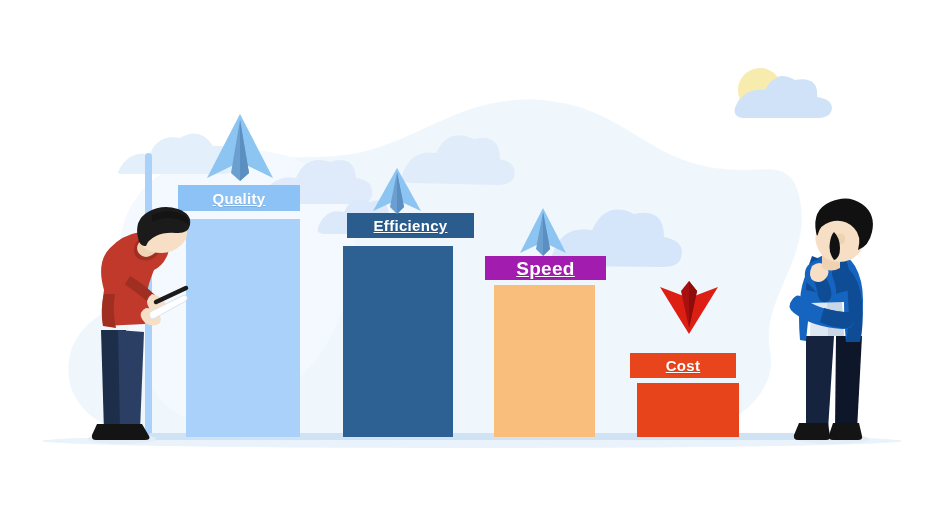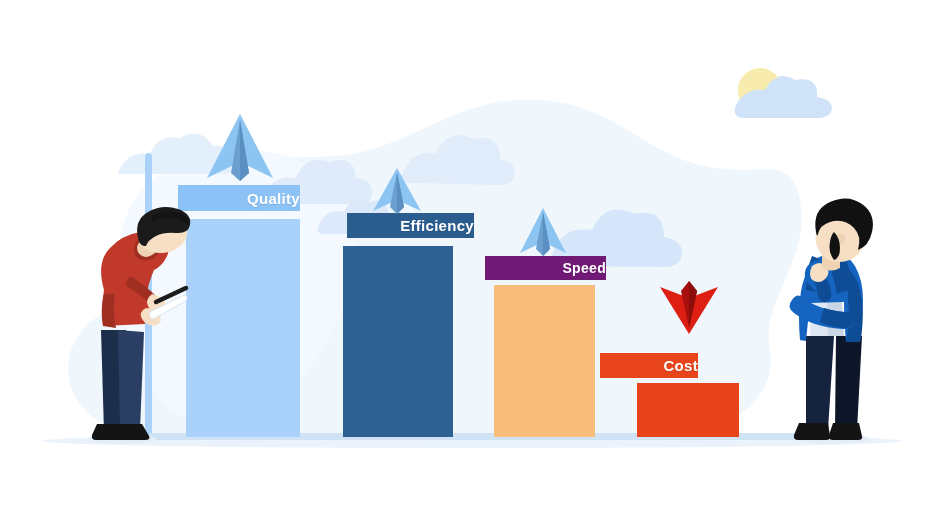--- a/index.html
+++ b/index.html
@@ -21,29 +21,30 @@
     position: absolute;
     left: 0;
     top: 0;
     width: 945px;
     height: 510px;
   }
   .bar-label {
     position: absolute;
     display: flex;
     align-items: center;
-    justify-content: flex-end;
+    justify-content: center;
     color: #ffffff;
     font-weight: bold;
     font-family: "Liberation Sans", sans-serif;
     letter-spacing: 0.3px;
     text-shadow: 0 1px 1px rgba(0,0,0,0.10);
     box-sizing: border-box;
     line-height: 1;
     user-select: none;
+    text-decoration: underline;
   }
   .bar-rect {
     position: absolute;
     box-sizing: border-box;
   }
 </style>
 </head>
 <body>
 
 <div id="scene">
@@ -99,28 +100,28 @@
 
   <div>
     <div class="bar-rect" style="left:343px; top:246px; width:110px; height:191px; background:#2e6193;"></div>
     <div class="bar-label" style="left:347px; top:213px; width:127px; height:25px; background:#2b5c8e; font-size:15px;">
       <span>Efficiency</span>
     </div>
   </div>
 
   <div>
     <div class="bar-rect" style="left:494px; top:285px; width:101px; height:152px; background:#f9be7c;"></div>
-    <div class="bar-label" style="left:485px; top:256px; width:121px; height:24px; background:#701a75; font-size:14px;">
+    <div class="bar-label" style="left:485px; top:256px; width:121px; height:24px; background:#a21caf; font-size:19px;">
       <span>Speed</span>
     </div>
   </div>
 
   <div>
     <div class="bar-rect" style="left:637px; top:383px; width:102px; height:54px; background:#e8441b;"></div>
-    <div class="bar-label" style="left:600px; top:353px; width:98px; height:25px; background:#e8451d; font-size:15px;">
+    <div class="bar-label" style="left:630px; top:353px; width:106px; height:25px; background:#e8451d; font-size:15px;">
       <span>Cost</span>
     </div>
   </div>
 
   <svg class="layer" viewBox="0 0 945 510">
 
     <g>
       <path fill="#8cc4f2" d="M240,114 L207,178 L240,162 Z"></path>
       <path fill="#8cc4f2" d="M240,114 L273,178 L240,162 Z"></path>
       <path fill="#6a9fd0" d="M240,120 L231,173 L240,181 L249,173 Z"></path>

